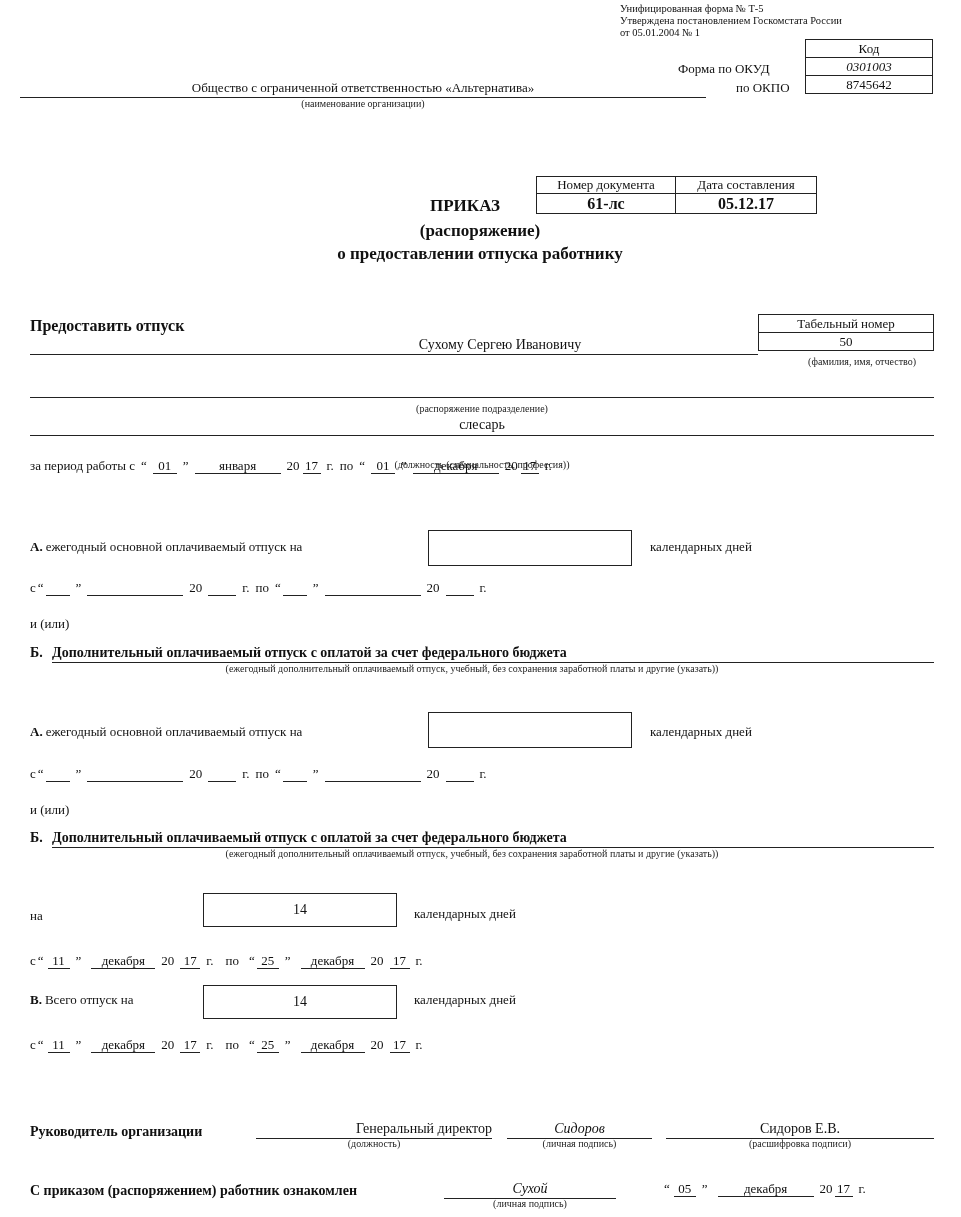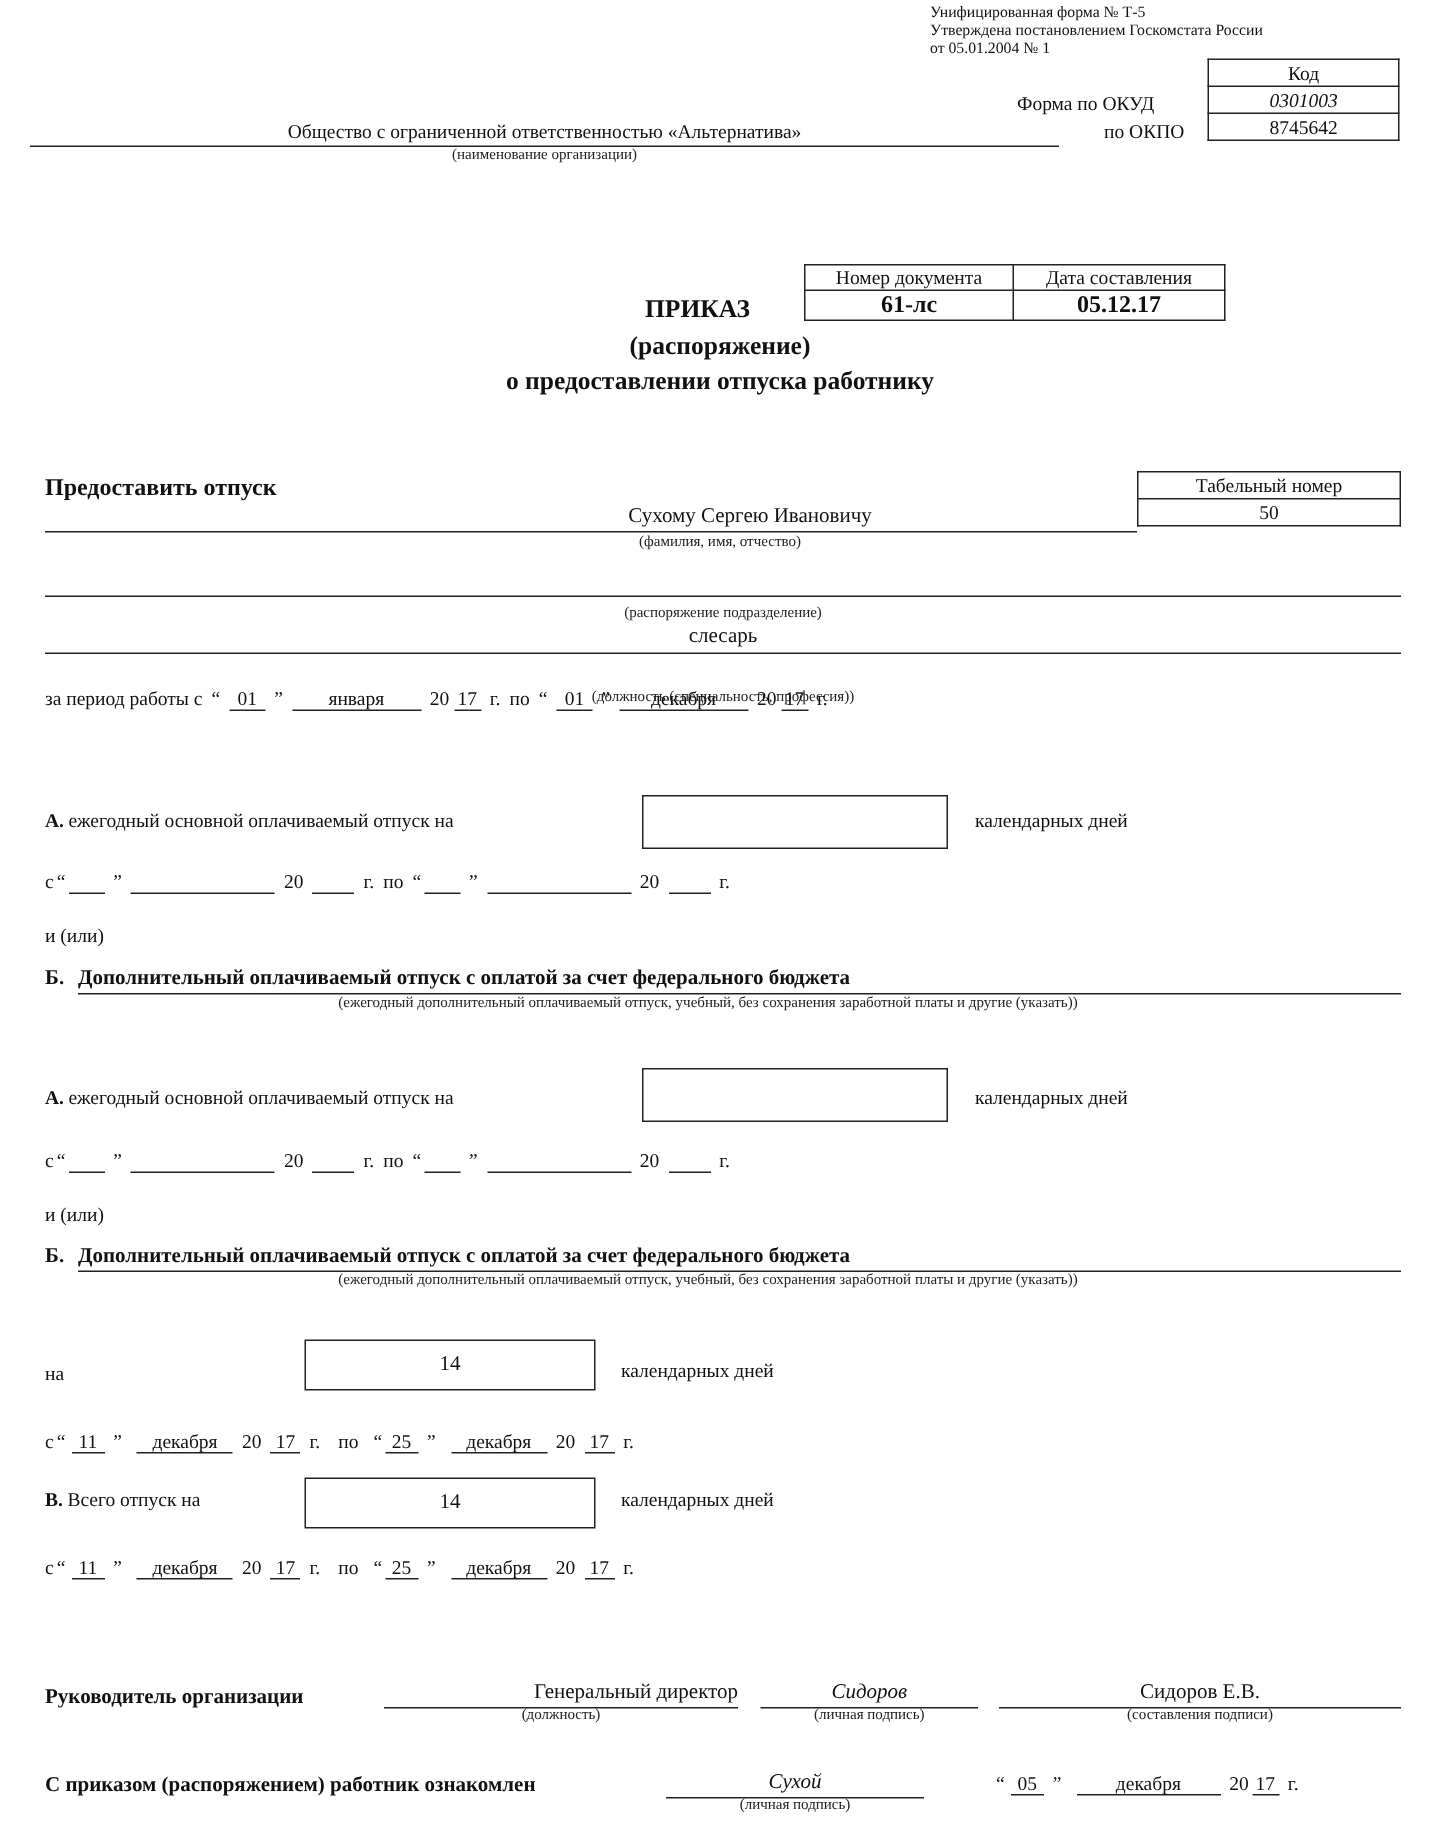--- a/index.html
+++ b/index.html
@@ -71,21 +71,21 @@
       <tr style="height:18px;">
         <td>Табельный номер</td>
       </tr>
   <tr style="height:18px;">
         <td>50</td>
       </tr>
 </tbody>
   </table>
 <div class="abs t14" style="left:270px; top:337px; width:460px; text-align:center;">Сухому Сергею Ивановичу</div>
 <div class="line" style="left:30px; top:354px; width:728px;"></div>
-<div class="cap" style="left:30px; top:356px; width:900px;">(фамилия, имя, отчество)</div>
+<div class="cap" style="left:16px; top:356px; width:900px;text-align:right;">(фамилия, имя, отчество)</div>
 
 <div class="abs t14" style="left:30px; top:378px; width:904px; text-align:center;"></div>
 <div class="line" style="left:30px; top:397px; width:904px;"></div>
 <div class="cap" style="left:30px; top:403px; width:904px;">(распоряжение подразделение)</div>
 
 <div class="abs t14" style="left:30px; top:417px; width:904px; text-align:center;">слесарь</div>
 <div class="line" style="left:30px; top:435px; width:904px;"></div>
 <div class="cap" style="left:30px; top:443px; width:904px;margin-top:16px;">(должность (специальность, профессия))</div>
 
 <div class="row" style="left:30px; top:458px;">
@@ -225,21 +225,21 @@
 <div class="abs t14" style="left:256px; top:1121px; width:236px; text-align:right;">Генеральный директор</div>
 <div class="line" style="left:256px; top:1138px; width:236px;"></div>
 <div class="cap" style="left:256px; top:1138px; width:236px;">(должность)</div>
 
 <div class="abs t14 i" style="left:507px; top:1121px; width:145px; text-align:center;">Сидоров</div>
 <div class="line" style="left:507px; top:1138px; width:145px;"></div>
 <div class="cap" style="left:507px; top:1138px; width:145px;">(личная подпись)</div>
 
 <div class="abs t14" style="left:666px; top:1121px; width:268px; text-align:center;">Сидоров Е.В.</div>
 <div class="line" style="left:666px; top:1138px; width:268px;"></div>
-<div class="cap" style="left:666px; top:1138px; width:268px;">(составления подписи)</div>
+<div class="cap" style="left:666px; top:1138px; width:268px;">(расшифровка подписи)</div>
 
 <div class="abs b t14" style="left:30px; top:1183px;">С приказом (распоряжением) работник ознакомлен</div>
 <div class="abs t14 i" style="left:444px; top:1181px; width:172px; text-align:center;">Сухой</div>
 <div class="line" style="left:444px; top:1198px; width:172px;"></div>
 <div class="cap" style="left:444px; top:1198px; width:172px;">(личная подпись)</div>
 
 <div class="row" style="left:664px; top:1181px;">
   <span style="margin-right:4px;">“</span>
   <span class="u" style="width:22px;">05</span>
   <span style="margin-right:10px;">”</span>

